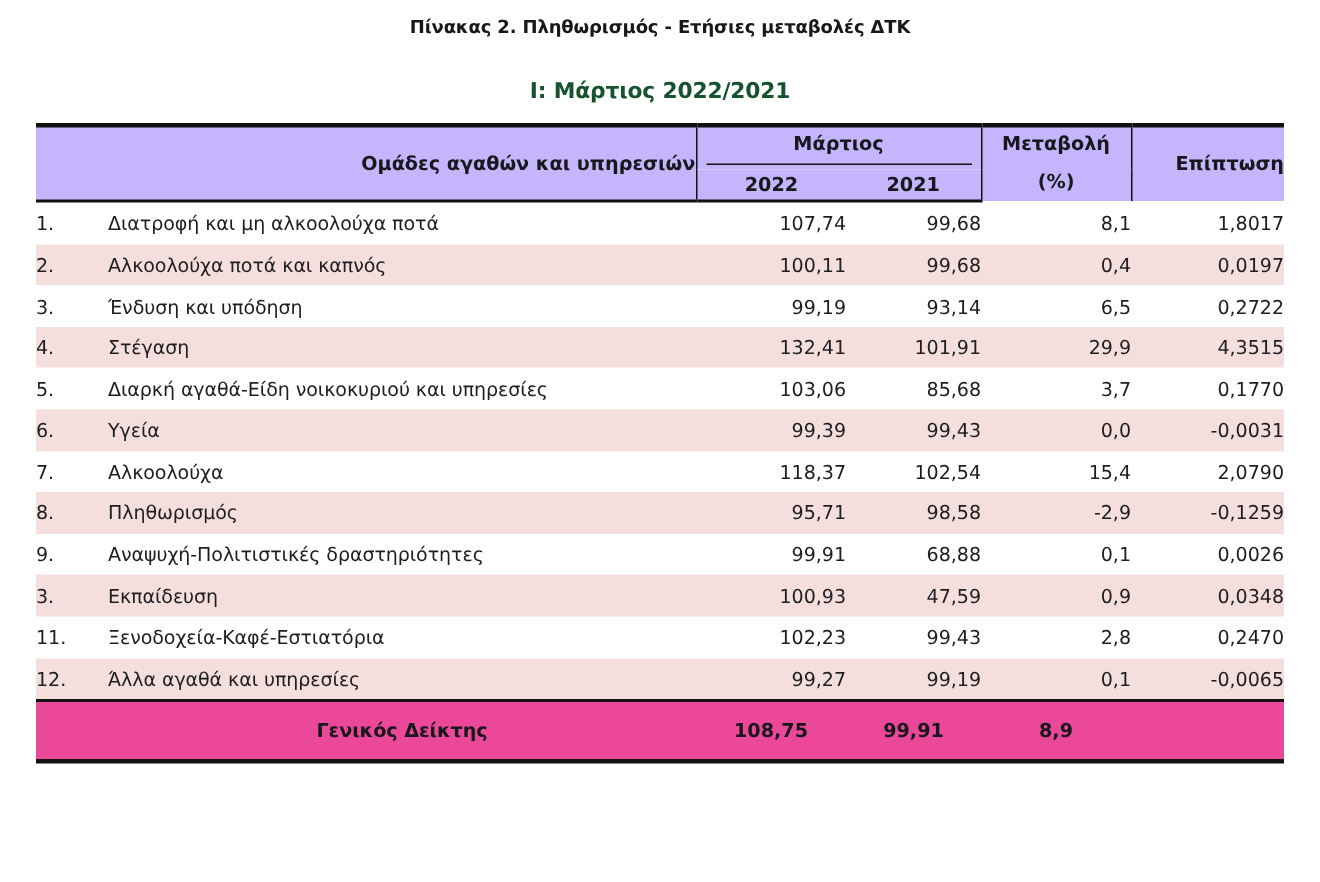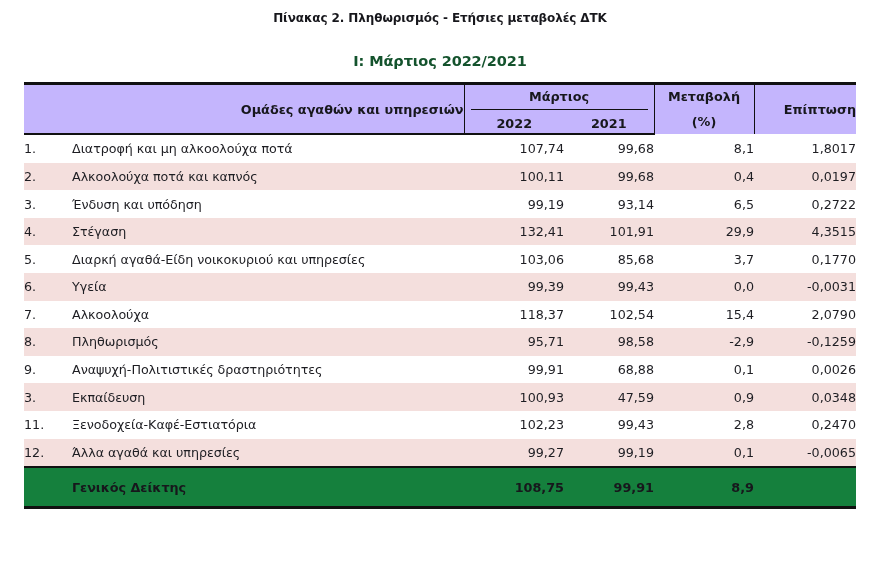--- a/index.html
+++ b/index.html
@@ -147,27 +147,28 @@
     text-align: right;
     padding-right: 36px;
   }
   td.c-imp {
     text-align: right;
     padding-right: 28px;
   }
 
   
   tr.total-row td {
-    background: #15803d;
+    background: #ec4899;
     font-weight: bold;
     height: 38px;
     border-top: 2.5px solid #111111;
     border-bottom: 3px solid #111111;
     font-size: 12.8px;
     color: #17171c;
+    text-align: center;
   }
 </style>
 </head>
 <body>
 
 <div class="page">
 
   <div class="titles">
     <div class="title-main">Πίνακας 2. Πληθωρισμός - Ετήσιες μεταβολές ΔΤΚ</div>
     <div class="title-period">Ι: Μάρτιος 2022/2021</div>

